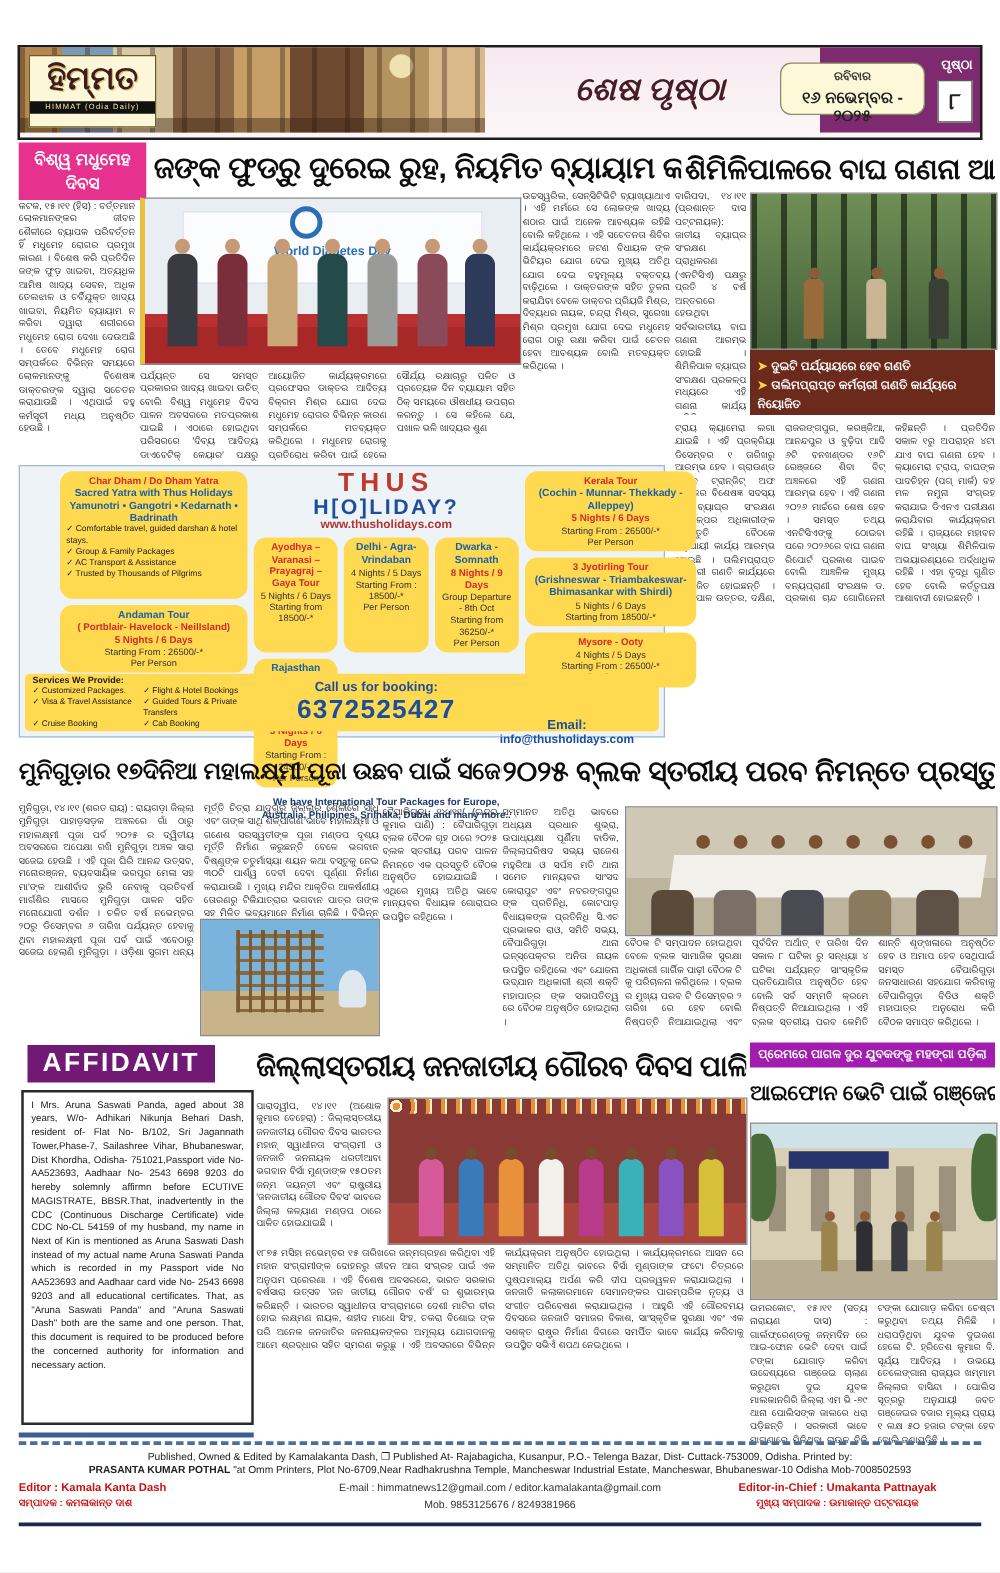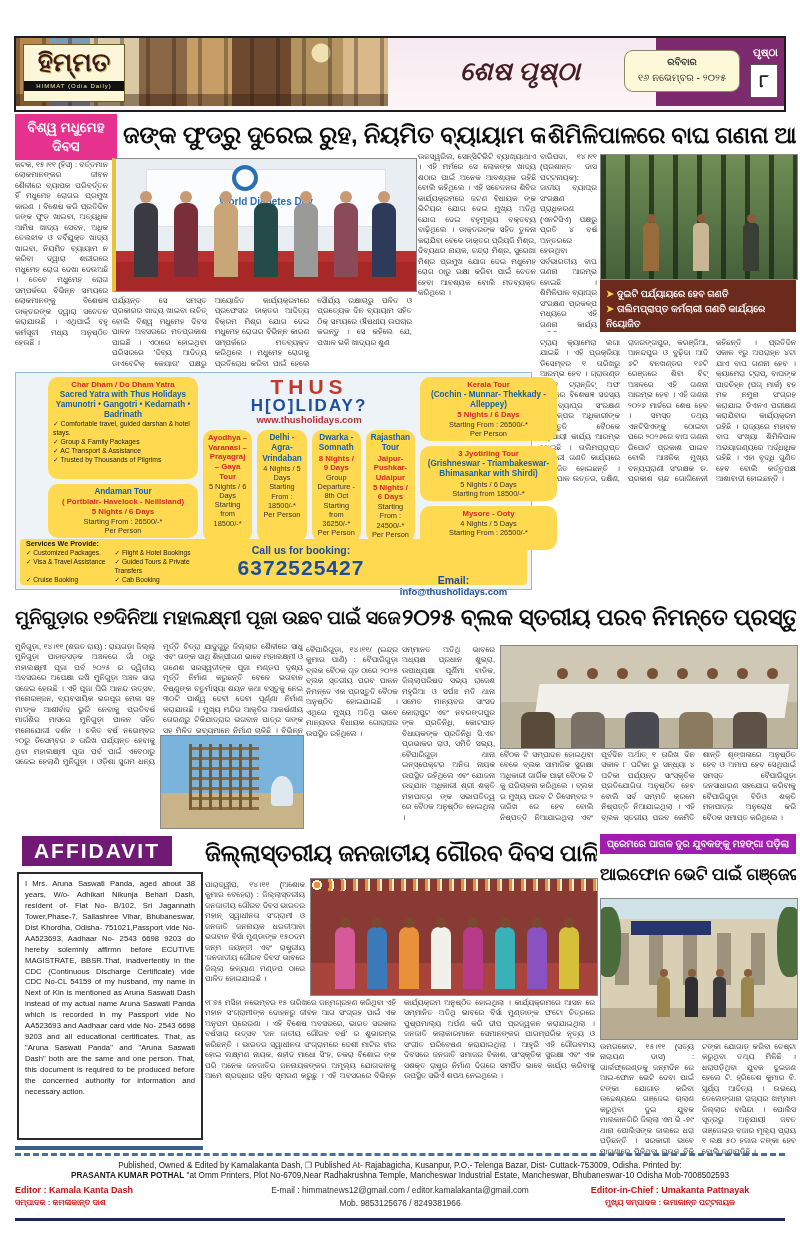--- a/index.html
+++ b/index.html
@@ -19,21 +19,21 @@
         text-align:center;z-index:3;}
   #logo .lt{font-family:"Liberation Serif",serif;font-weight:bold;font-size:26px;color:#3d1c20;
         line-height:36px;text-shadow:1px 1px 0 #d8c06a;}
   #logo .ls{display:block;background:#111;color:#ffe9a8;font-size:6px;line-height:10px;letter-spacing:1px;}
   #mtitle{left:388px;top:2px;width:232px;height:64px;display:flex;align-items:center;justify-content:center;
         font-family:"Liberation Serif",serif;font-weight:bold;font-size:26px;color:#451d24;z-index:2;font-style:italic;}
   #mright{right:0;top:0;width:128px;height:68px;background:#7d2a6e;}
   #datebox{right:44px;top:12px;width:116px;height:42px;background:#fdf8d8;border:1px solid #8a8a6a;
         border-radius:9px;text-align:center;z-index:4;padding-top:3px;box-sizing:border-box;}
   #datebox .d1{font-size:9.5px;font-weight:bold;color:#333;line-height:16px;}
-  #datebox .d2{font-size:10px;font-weight:normal;color:#222;line-height:15px;}
+  #datebox .d2{font-size:13px;font-weight:bold;color:#222;line-height:15px;}
   #pgl{right:6px;top:8px;color:#fff;font-size:10.5px;font-weight:bold;z-index:5;}
   #pgn{right:6px;top:26px;width:26px;height:32px;background:#fff;border:1px solid #555;
        text-align:center;font-size:18px;font-weight:bold;color:#222;line-height:32px;z-index:5;}
   
   #kicker{left:15px;top:114px;width:102px;height:46px;background:#e6318f;color:#fff;
        display:flex;flex-direction:column;justify-content:center;text-align:center;
        font-weight:bold;font-size:13.5px;line-height:19px;}
   .headline{font-weight:bold;color:#0d0d0d;letter-spacing:-0.3px;}
   #hl-left{left:123px;top:113px;width:422px;height:44px;font-size:24px;line-height:44px;white-space:nowrap;overflow:hidden;}
   #hl-right{left:548px;top:113px;width:248px;height:44px;font-size:23px;line-height:44px;white-space:nowrap;overflow:hidden;}
@@ -63,21 +63,21 @@
   .ybox{background:#ffd94f;border-radius:10px;padding:3px 5px;text-align:center;margin-bottom:5px;}
   .ybox .bt{color:#1a5fa8;font-weight:bold;font-size:8.2px;line-height:1.25;}
   .ybox .rt{color:#d42a2a;font-weight:bold;font-size:7.8px;line-height:1.25;}
   .ybox .kt{color:#333;font-size:7.4px;line-height:1.25;}
   .ybox .chk{text-align:left;font-size:6.8px;color:#222;line-height:1.3;}
   #ad-grid{display:grid;grid-template-columns:150px 212px 137px;column-gap:5px;margin-left:28px;}
   #ad-logo{text-align:center;margin-bottom:4px;}
   #ad-logo .l1{font-size:21px;font-weight:bold;color:#c0392b;letter-spacing:5px;line-height:20px;}
   #ad-logo .l2{font-size:17px;font-weight:bold;color:#1d4e9e;letter-spacing:2px;line-height:17px;}
   #ad-logo .l3{font-size:9.5px;font-weight:bold;color:#b3322e;line-height:12px;}
-  #ad-mid2{display:grid;grid-template-columns:1fr 1fr 1fr 1fr;column-gap:5px;}
+  #ad-mid2{display:grid;grid-template-columns:1fr 1fr 1fr;column-gap:5px;}
   #ad-intl{font-size:7.8px;font-weight:bold;color:#1b3a6b;text-align:center;line-height:1.3;margin-top:2px;}
   #ad-bar{position:absolute;left:4px;right:4px;bottom:4px;height:46px;background:#ffd94f;border-radius:4px;
       display:flex;align-items:center;padding:2px 6px;box-sizing:border-box;}
   #ad-services{width:190px;font-size:6.6px;color:#1a1a1a;line-height:1.35;}
   #ad-services .st{font-weight:bold;font-size:7.2px;}
   #ad-services .two{display:grid;grid-template-columns:1fr 1.2fr;column-gap:4px;}
   #ad-call{width:170px;text-align:center;}
   #ad-call .cl{color:#1d4e9e;font-weight:bold;font-size:10.5px;}
   #ad-call .ph{color:#1a4fa0;font-weight:bold;font-size:21px;letter-spacing:1px;}
   #ad-email{flex:1;text-align:center;}

